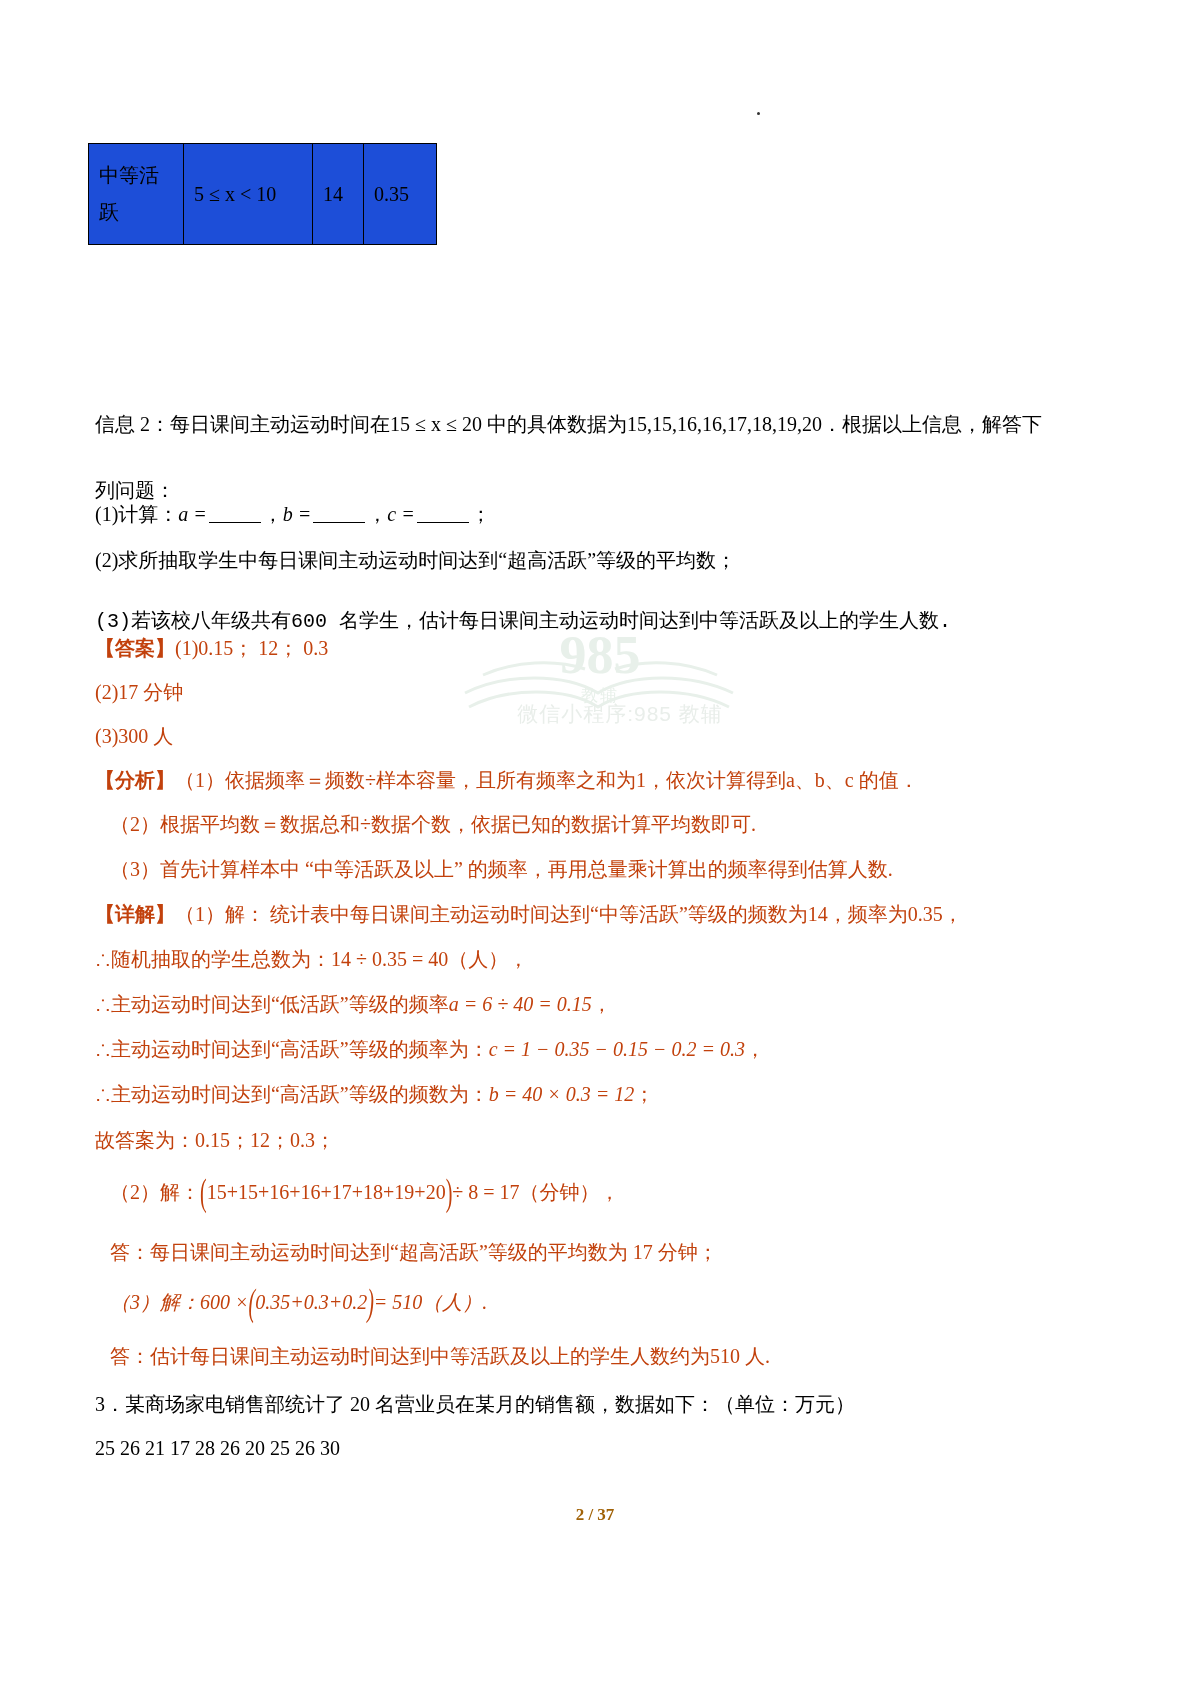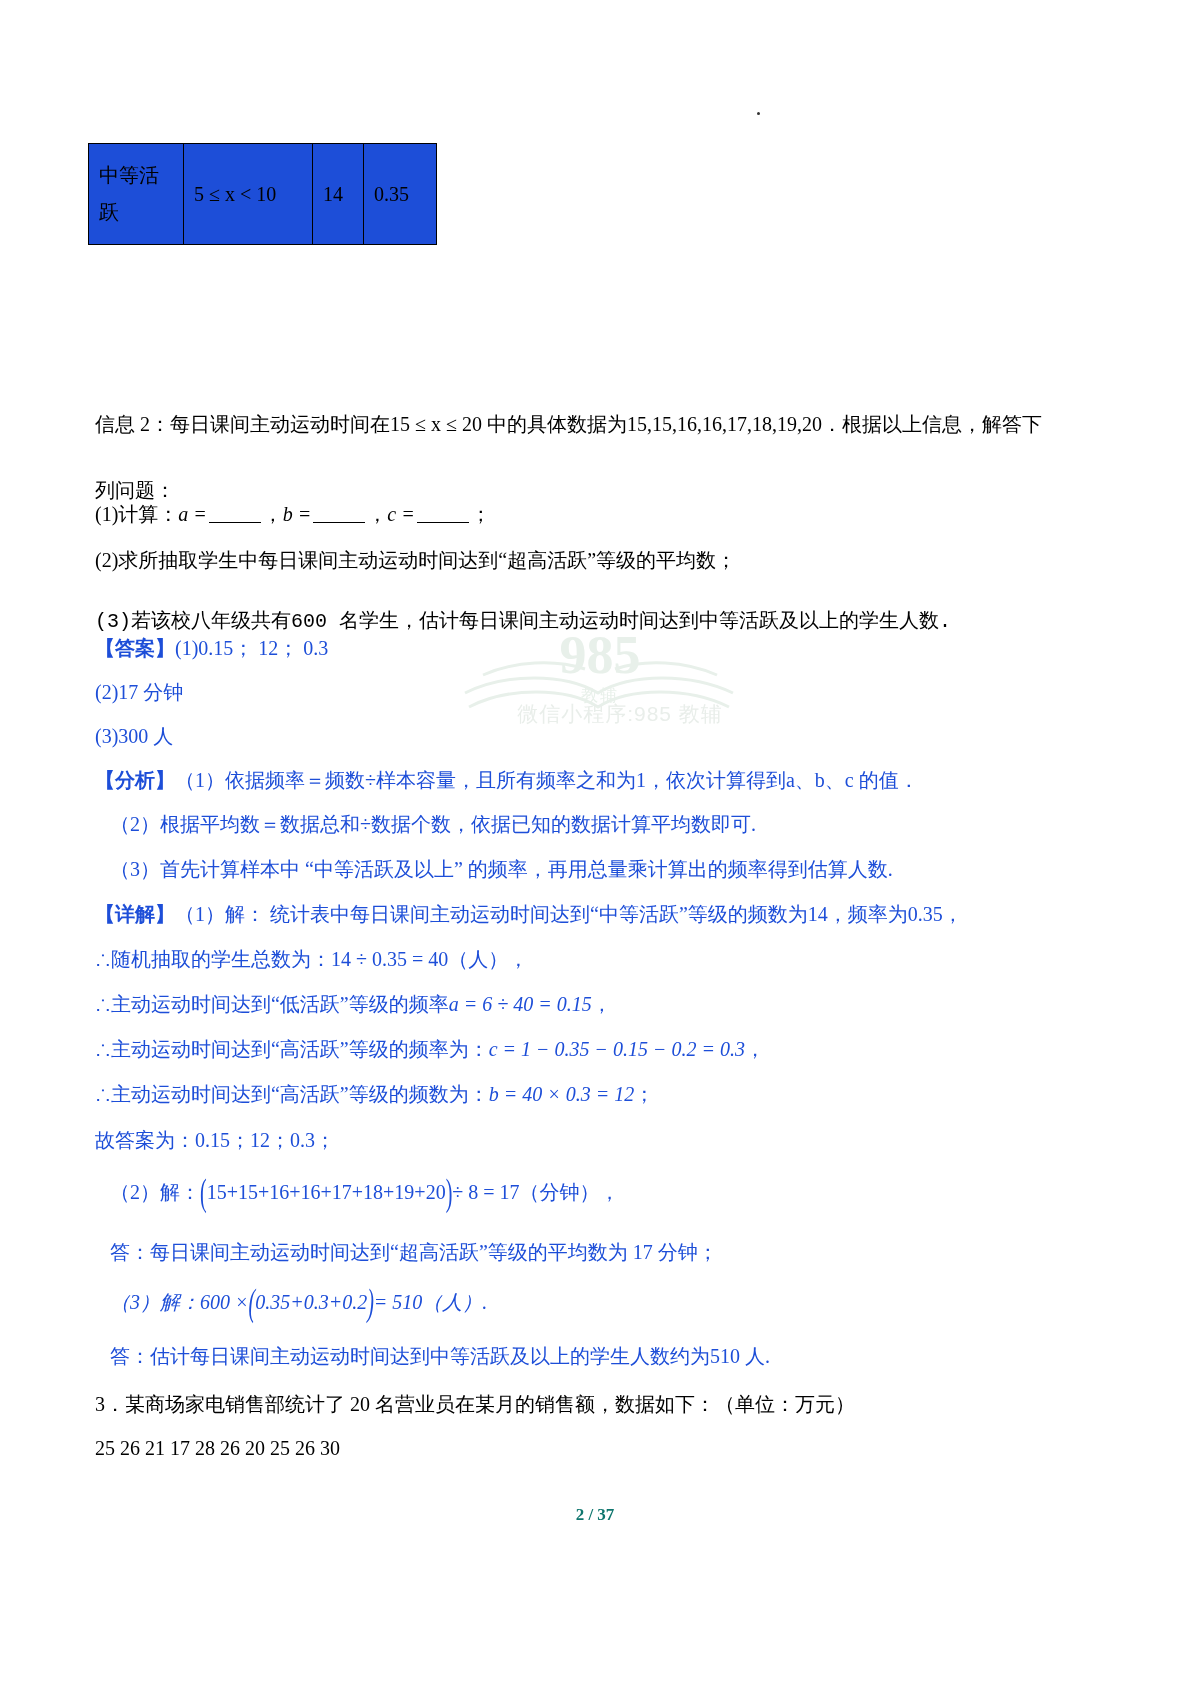--- a/index.html
+++ b/index.html
@@ -96,21 +96,21 @@
 
   
   .line {
     position: absolute;
     left: 95px;
     font-size: 20px;
     line-height: 1.4;
     white-space: nowrap;
     font-family: "Liberation Serif", serif;
   }
-  .red { color: #1d4ed8; }
+  .red { color: #c2410c; }
   .blank {
     display: inline-block;
     width: 52px;
     border-bottom: 1.6px solid #000;
     height: 1em;
     vertical-align: -2px;
     margin: 0 2px;
   }
   .indent { left: 110px; }
   .paren-big {
@@ -120,21 +120,21 @@
   }
   .footer {
     position: absolute;
     left: 0;
     top: 1505px;
     width: 1190px;
     text-align: center;
     font-size: 17px;
     font-weight: bold;
     font-family: "Liberation Serif", serif;
-    color: #0f766e;
+    color: #a16207;
   }
 </style>
 </head>
 <body>
 
 <div class="page">
 
   <div class="watermark">
     <svg width="290" height="130" viewBox="0 0 290 130">
       <g fill="none" stroke="#e8f0ea" stroke-width="3">

